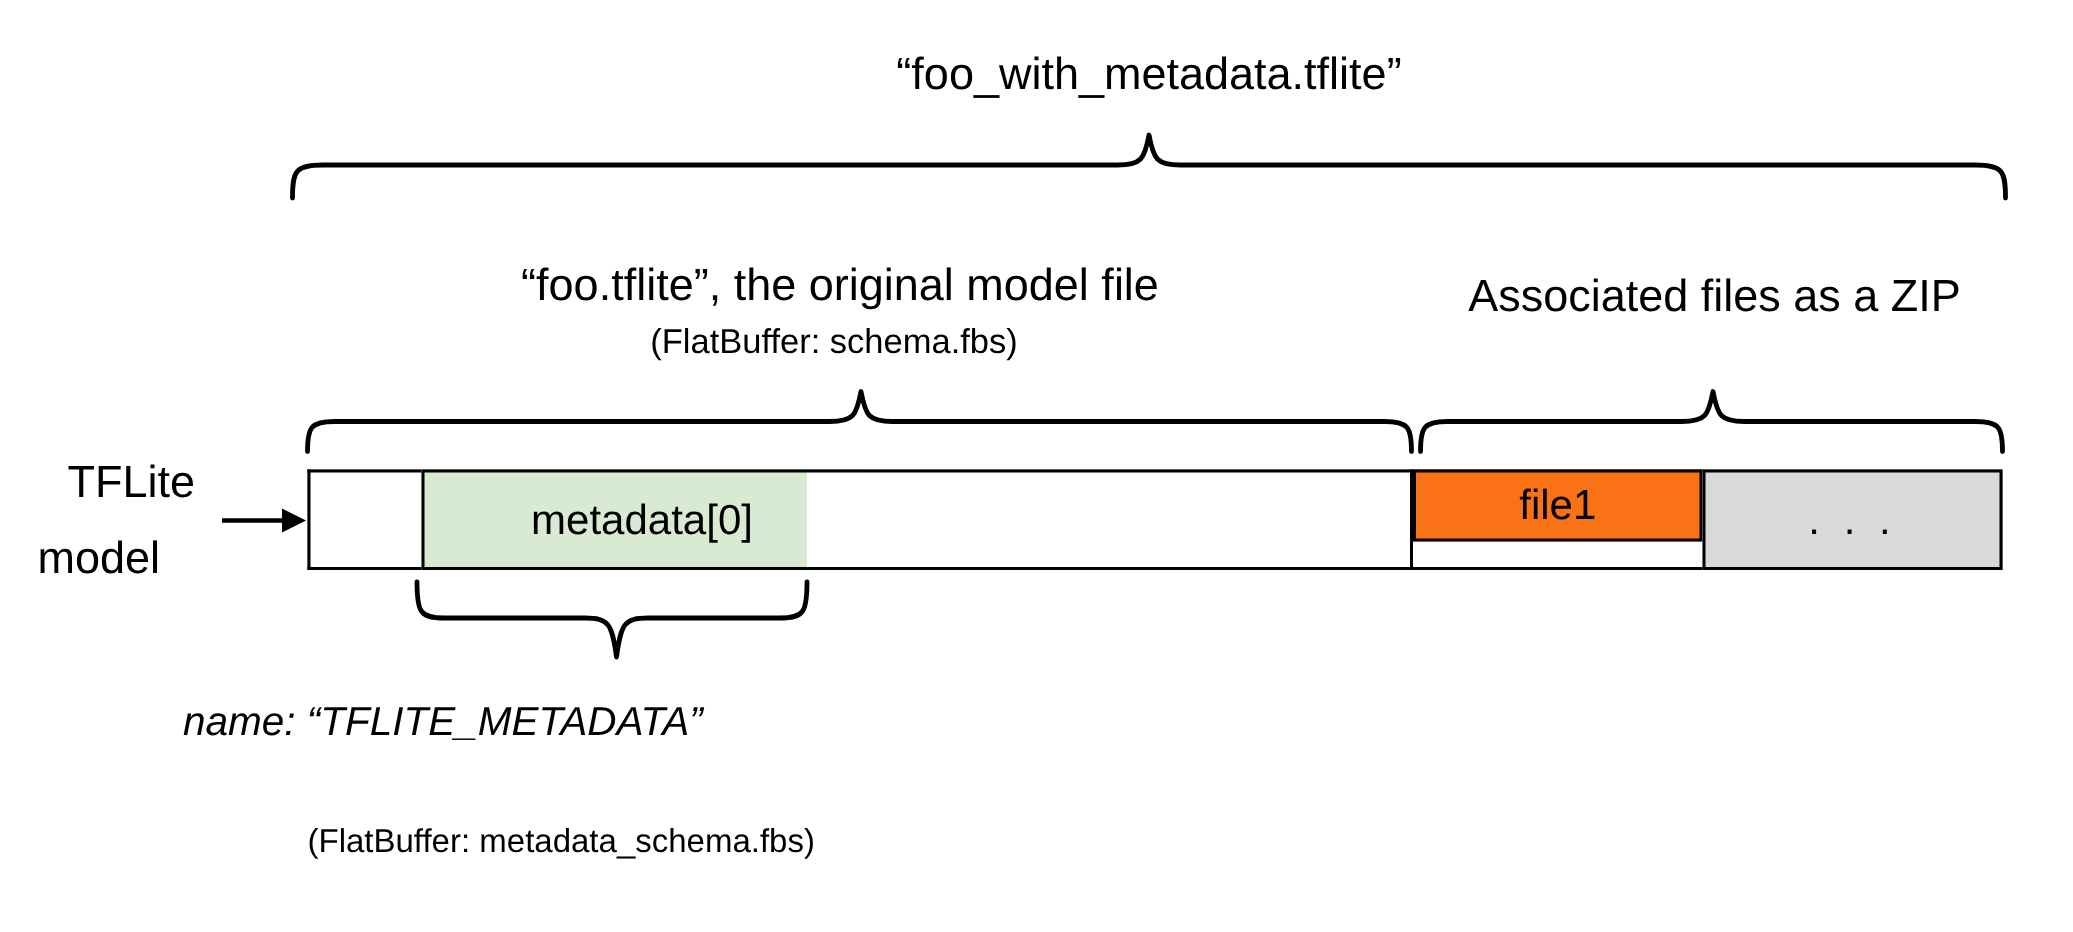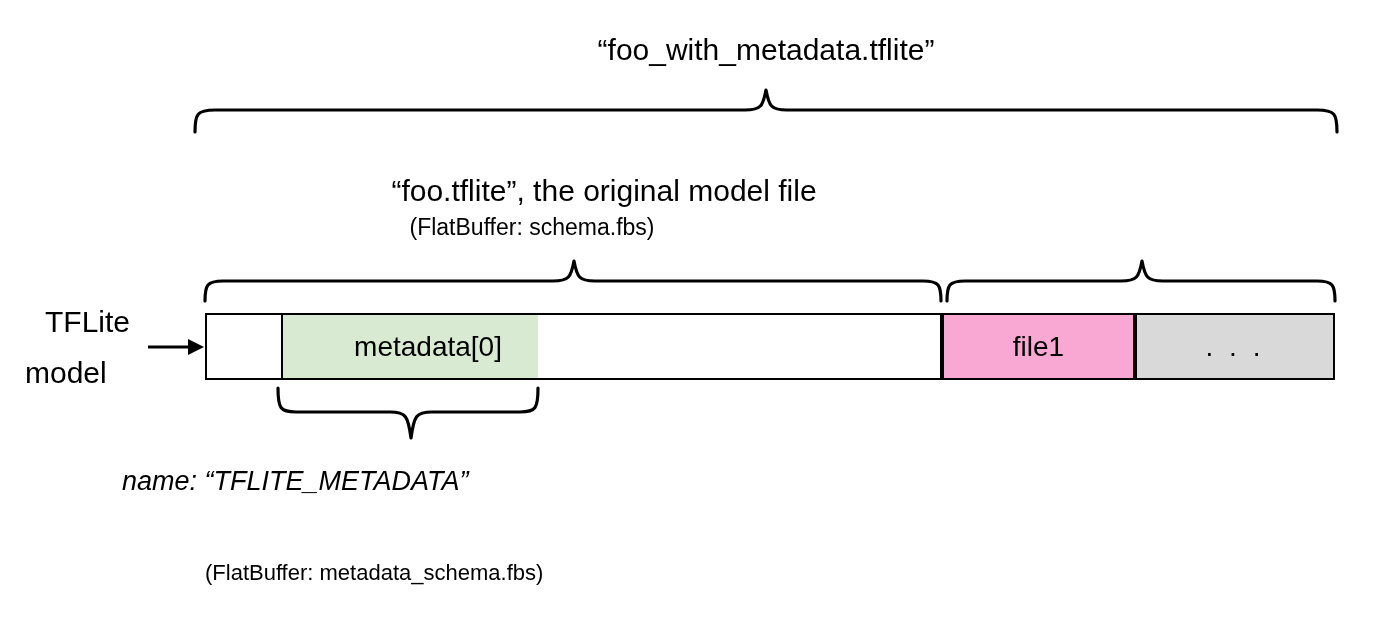--- a/index.html
+++ b/index.html
@@ -26,21 +26,21 @@
   .center {
     text-align: center;
     transform: translateX(-50%);
   }
   .t-title { font-size: 30px; }
   .t-head  { font-size: 30px; }
   .t-sub   { font-size: 23px; }
   .t-box   { font-size: 28px; }
   .t-side  { font-size: 30px; }
   .t-note  { font-size: 27px; }
-  .t-note2 { font-size: 22px; margin-top: 12px; }
+  .t-note2 { font-size: 22px; }
 
   .brace { position: absolute; }
   .brace svg { display: block; overflow: visible; }
 
   .bar {
     position: absolute;
     box-sizing: border-box;
     border: 2px solid #000;
     display: flex;
     align-items: center;
@@ -63,23 +63,24 @@
 
   <div class="txt t-title center" style="left:766px; top:32px;">“foo_with_metadata.tflite”</div>
 
   <div class="brace" style="left:193px; top:88px;">
     <svg width="1146" height="46" viewBox="0 0 1146 46">
       <path d="M2,44 C2,26 4,22 22,22 L552,22 C568,22 570,18 573,2
                C576,18 578,22 594,22 L1124,22 C1142,22 1144,26 1144,44" fill="none" stroke="#000" stroke-width="3.2" stroke-linecap="round" stroke-linejoin="round"></path>
     </svg>
   </div>
 
-  <div class="txt t-head center" style="left:560px; top:173px;margin-left:44px;">“foo.tflite”, the original model file</div>
-  <div class="txt t-sub center" style="left:532px; top:214px;">(FlatBuffer: schema.fbs)</div>
+  <div class="txt t-head center" style="left:560px; top:173px;">“foo.tflite”, the original model file</div>
+  <div class="txt t-sub center" style="left:556px; top:214px;">(FlatBuffer: schema.fbs)</div>
 
+  <div class="txt t-head center" style="left:1143px; top:180px;">Associated files as a ZIP</div>
 
   <div class="brace" style="left:203px; top:259px;">
     <svg width="742" height="44" viewBox="0 0 742 44">
       <path d="M2,42 C2,26 4,22 20,22 L350,22 C366,22 368,18 371,2
                C374,18 376,22 392,22 L720,22 C736,22 738,26 738,42" fill="none" stroke="#000" stroke-width="3.2" stroke-linecap="round" stroke-linejoin="round"></path>
     </svg>
   </div>
 
   <div class="brace" style="left:945px; top:259px;">
     <svg width="394" height="44" viewBox="0 0 394 44">
@@ -105,21 +106,21 @@
   </div>
 
   <div class="cell" style="left:281px; top:313px; width:294px; height:67px; background:#d9ead3;">
     <span class="t-box">metadata[0]</span>
   </div>
 
   <div class="cell" style="left:538px; top:313px; width:404px; height:67px; background:#ffffff; border-left-width:0;">
     <span class="t-box"></span>
   </div>
 
-  <div class="cell" style="left:942px; top:313px; width:193px; height:67px; background:#f9a8d4;">
+  <div class="cell" style="left:942px; top:313px; width:193px; height:48px; background:#f97316;">
     <span class="t-box">file1</span>
   </div>
 
   <div class="cell" style="left:1135px; top:313px; width:200px; height:67px; background:#d9d9d9;">
     <span class="t-box" style="letter-spacing:4px;">. . .</span>
   </div>
 
   <div class="brace" style="left:276px; top:386px;">
     <svg width="266" height="56" viewBox="0 0 266 56">
       <path d="M2,2 C2,22 4,26 20,26 L114,26 C130,26 132,30 135,52

